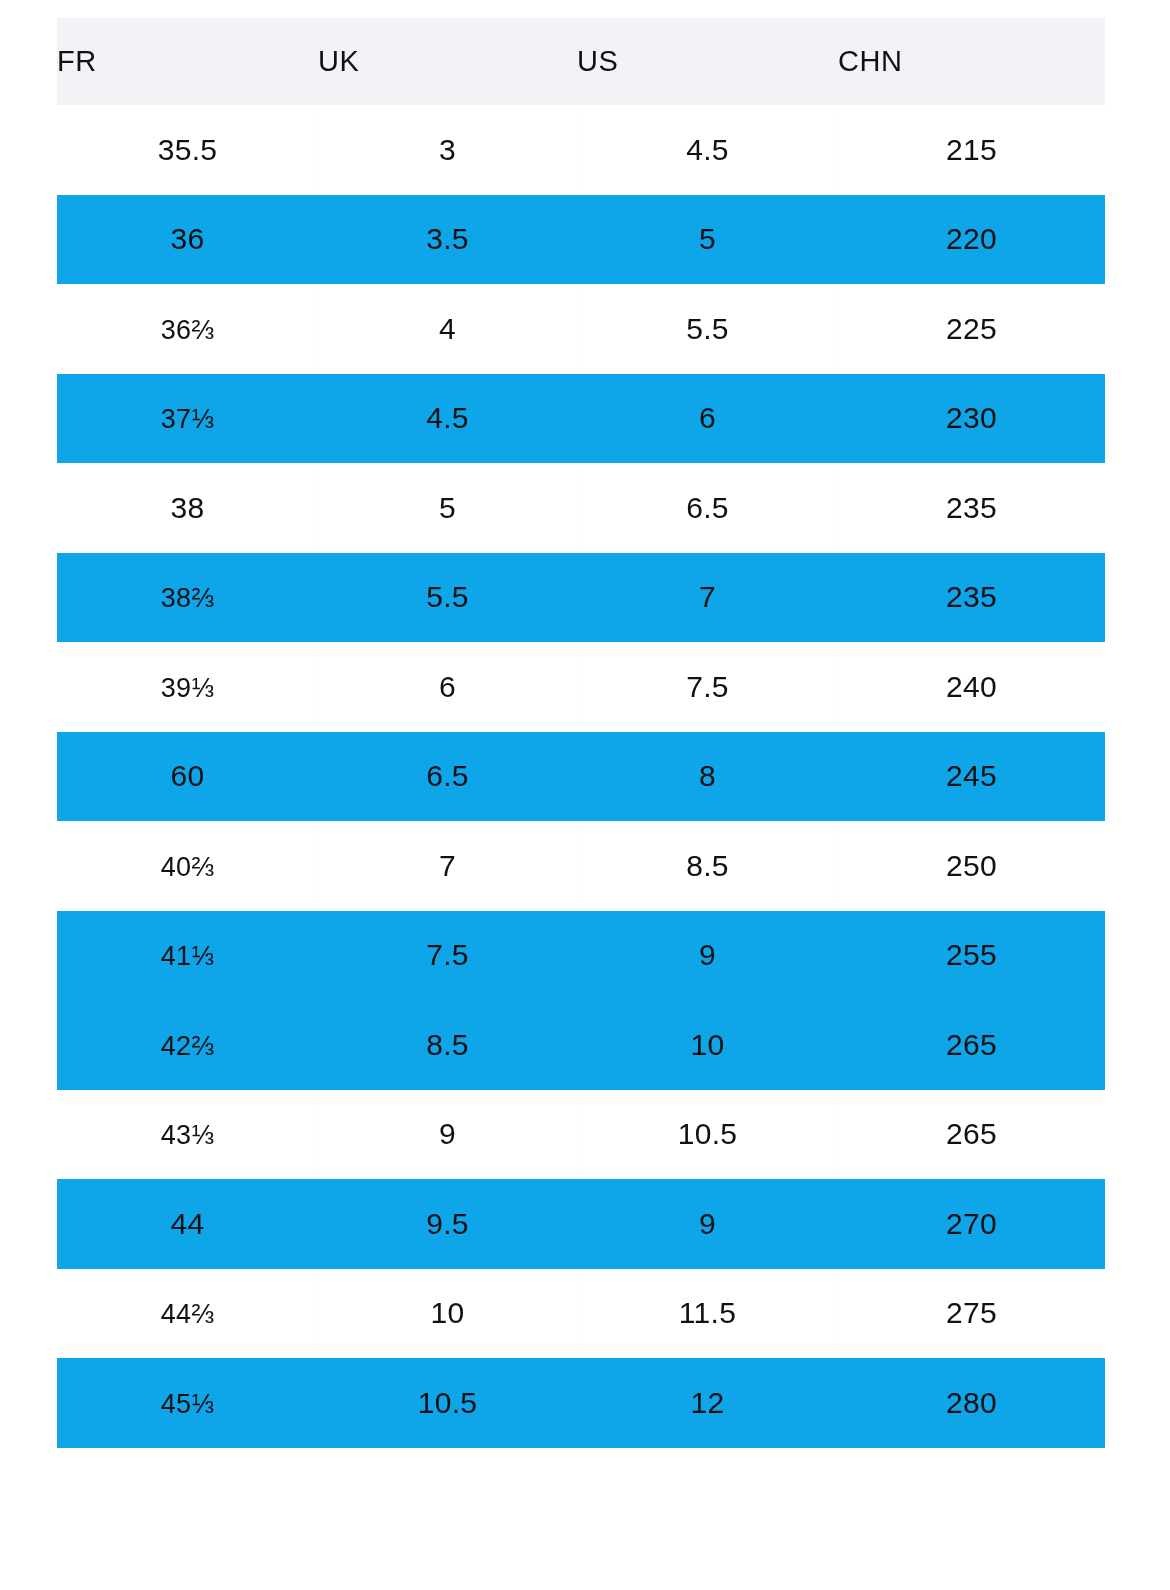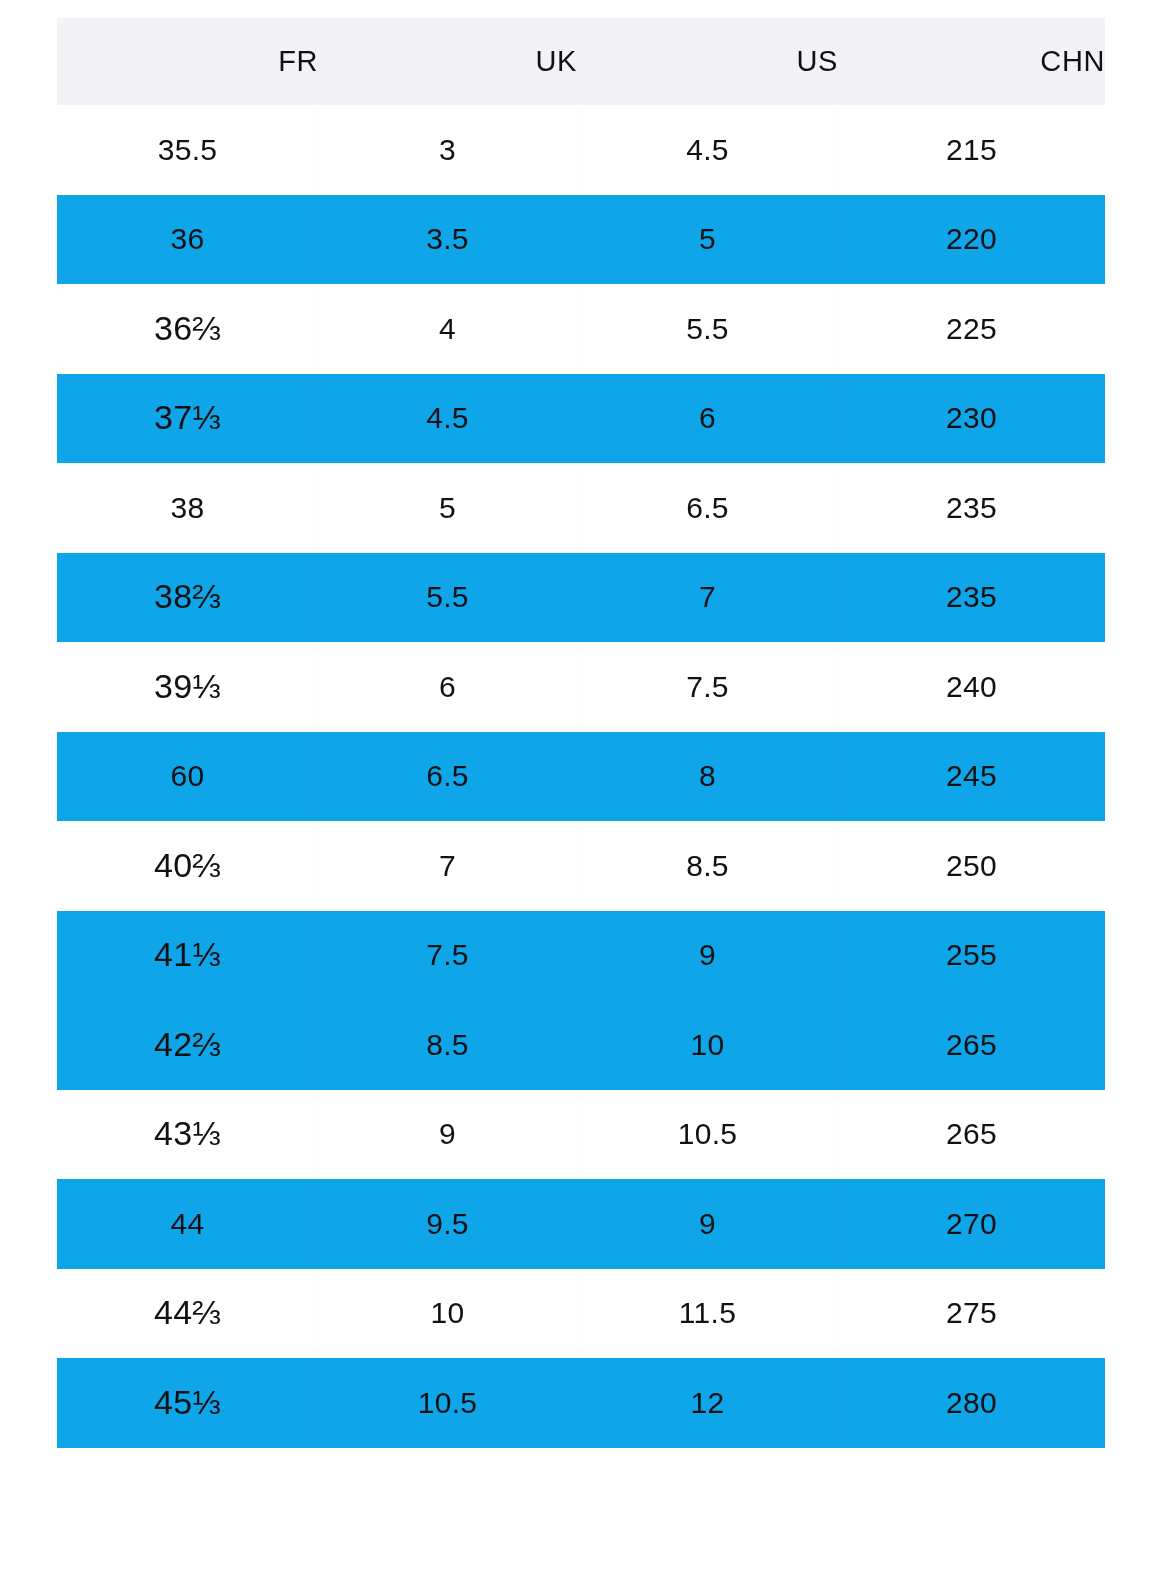--- a/index.html
+++ b/index.html
@@ -34,21 +34,21 @@
   .size-table col.c-uk  { width: 259px; }
   .size-table col.c-us  { width: 261px; }
   .size-table col.c-chn { width: 267px; }
 
   .size-table thead th {
     height: 87px;
     background: #f3f3f7;
     color: #111114;
     font-size: 29px;
     font-weight: 400;
-    text-align: right;
+    text-align: left;
     vertical-align: middle;
     letter-spacing: 0.6px;
   }
 
   .size-table tbody td {
     height: 89.5px;
     text-align: center;
     vertical-align: middle;
     font-size: 30px;
     font-weight: 400;
@@ -64,21 +64,21 @@
   
   .size-table tbody td.seam-l {
     box-shadow: inset 1px 0 0 rgba(0,0,0,0.016);
   }
 
   .frac-cell {
     white-space: nowrap;
   }
 
   .vfrac {
-    font-size: 34px;
+    font-size: 27px;
     line-height: 1;
   }
 </style>
 </head>
 <body>
 
 <div class="page">
 
   <table class="size-table">
     <colgroup>

